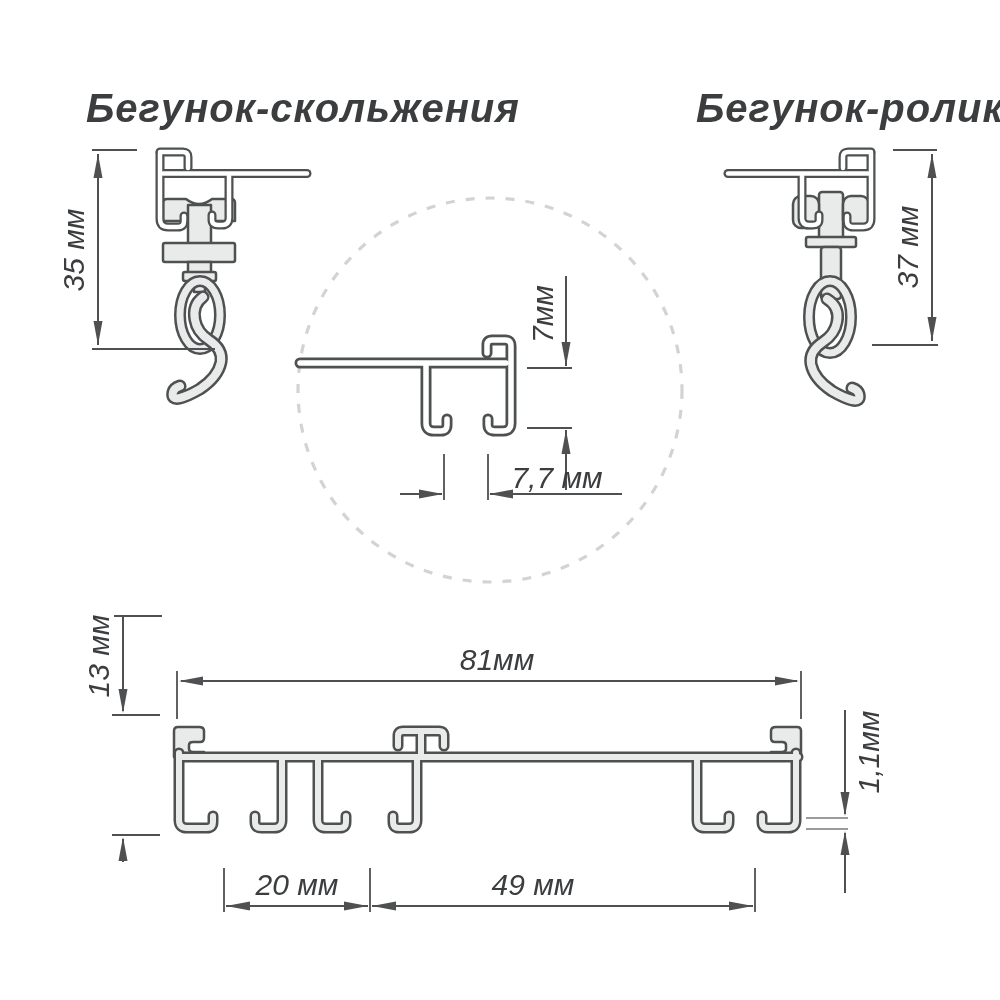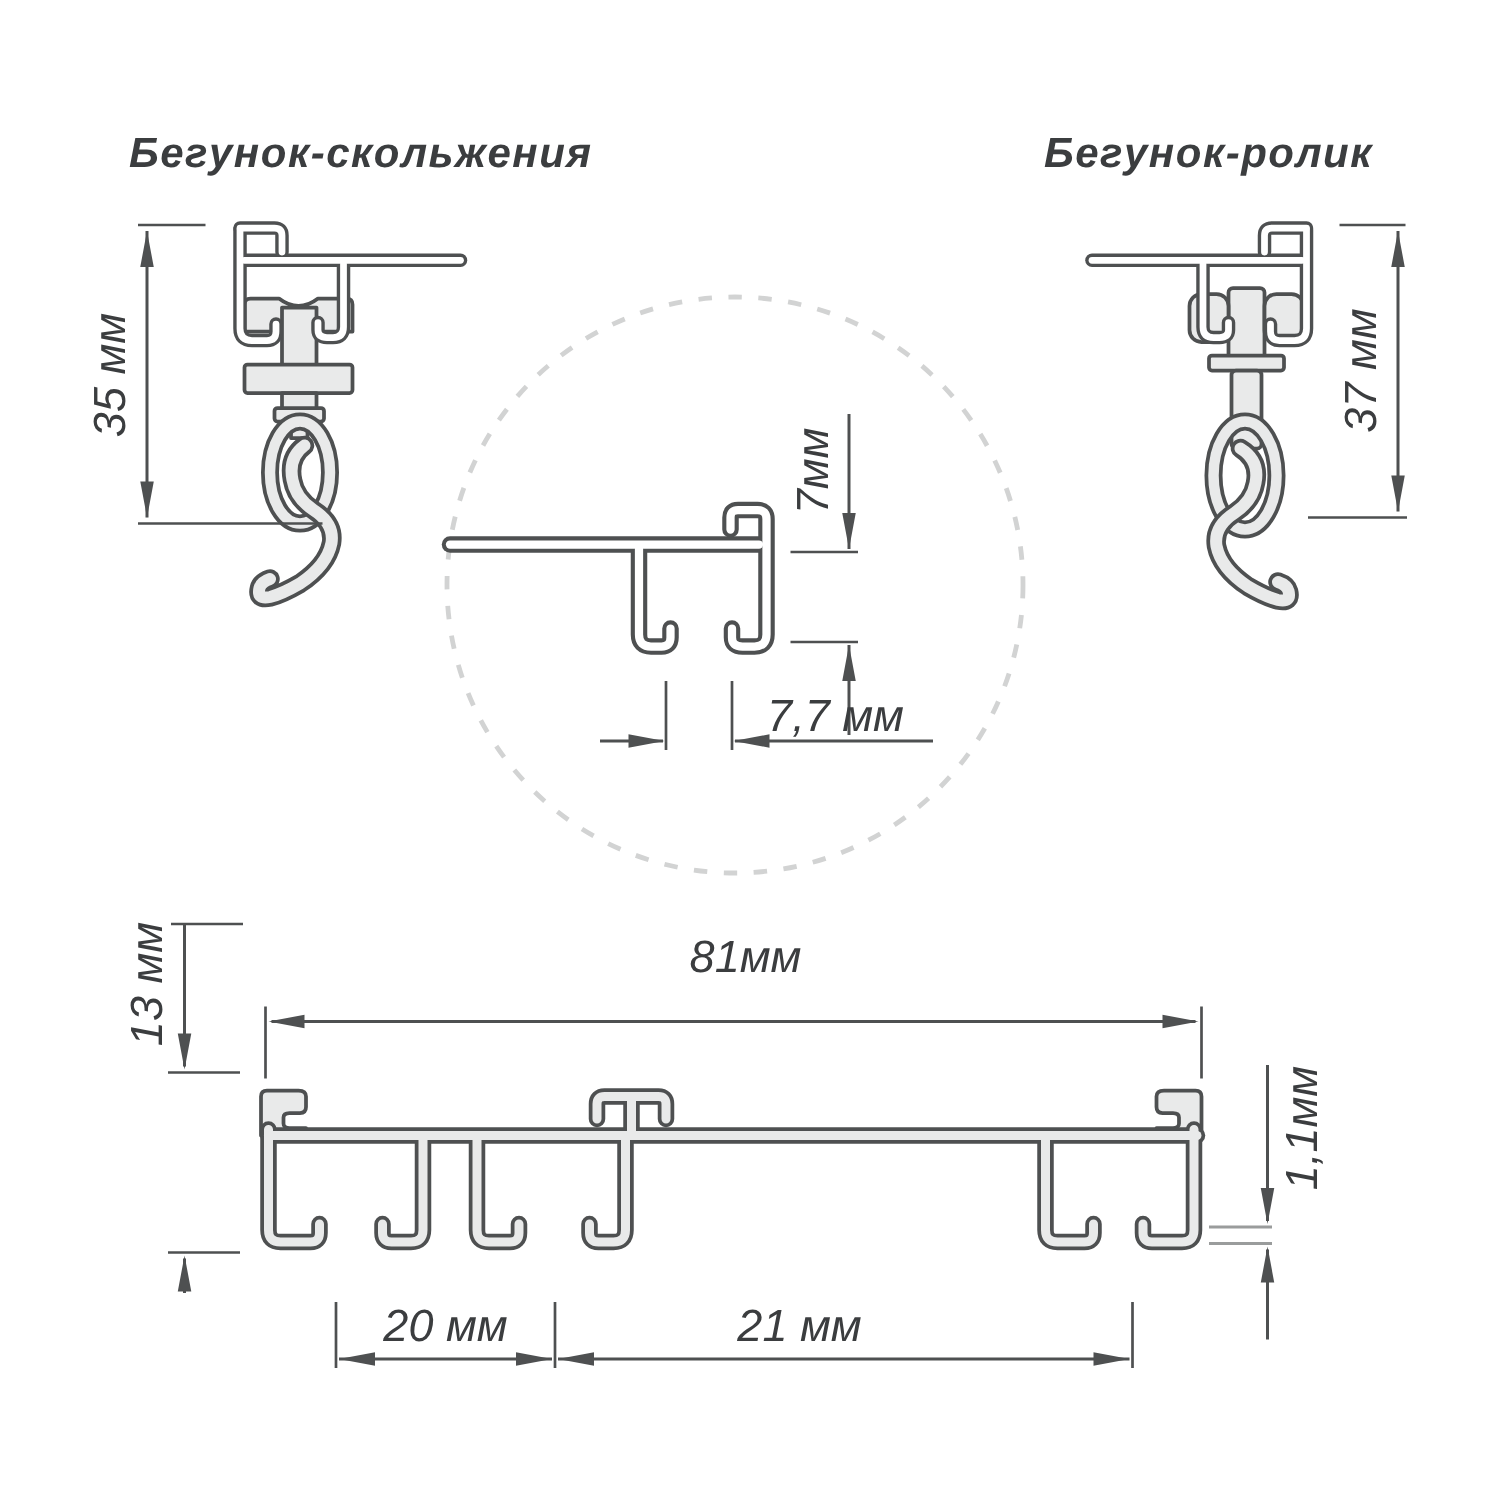--- a/index.html
+++ b/index.html
@@ -3,21 +3,21 @@
 <meta charset="utf-8">
 <style>
   html,body{margin:0;padding:0;}
   body{
     width:1000px;height:1000px;position:relative;background:#ffffff;
     font-family:"Liberation Sans", sans-serif;overflow:hidden;
   }
   #stage{position:absolute;left:0;top:0;width:1000px;height:1000px;}
   svg{position:absolute;left:0;top:0;}
   .title{
-    position:absolute;font-style:italic;font-size:28px;font-weight:bold;
+    position:absolute;font-style:italic;font-size:40px;font-weight:bold;
     color:#3b3d3f;letter-spacing:1px;white-space:nowrap;
   }
   .dim{
     position:absolute;font-style:italic;font-size:30px;color:#3b3d3f;
     white-space:nowrap;transform:translate(-50%,-50%);
   }
   .dim.rot{transform:translate(-50%,-50%) rotate(-90deg);}
 </style>
 </head>
 <body>
@@ -220,18 +220,18 @@
 </svg>
 
 <div class="title" style="left:86px;top:86px">Бегунок-скольжения</div>
 <div class="title" style="left:696px;top:86px">Бегунок-ролик</div>
 
 <div class="dim rot" style="left:74px;top:250px">35 мм</div>
 <div class="dim rot" style="left:908px;top:247px">37 мм</div>
 <div class="dim rot" style="left:543px;top:314px">7мм</div>
 <div class="dim" style="left:557px;top:478px">7,7 мм</div>
 <div class="dim rot" style="left:99px;top:656px">13 мм</div>
-<div class="dim" style="left:497px;top:639px">81мм</div>
+<div class="dim" style="left:497px;top:660px">81мм</div>
 <div class="dim rot" style="left:869px;top:752px">1,1мм</div>
 <div class="dim" style="left:297px;top:885px">20 мм</div>
-<div class="dim" style="left:533px;top:885px">21 мм</div>
+<div class="dim" style="left:533px;top:885px">49 мм</div>
 
 </div>
 
 </body></html>

